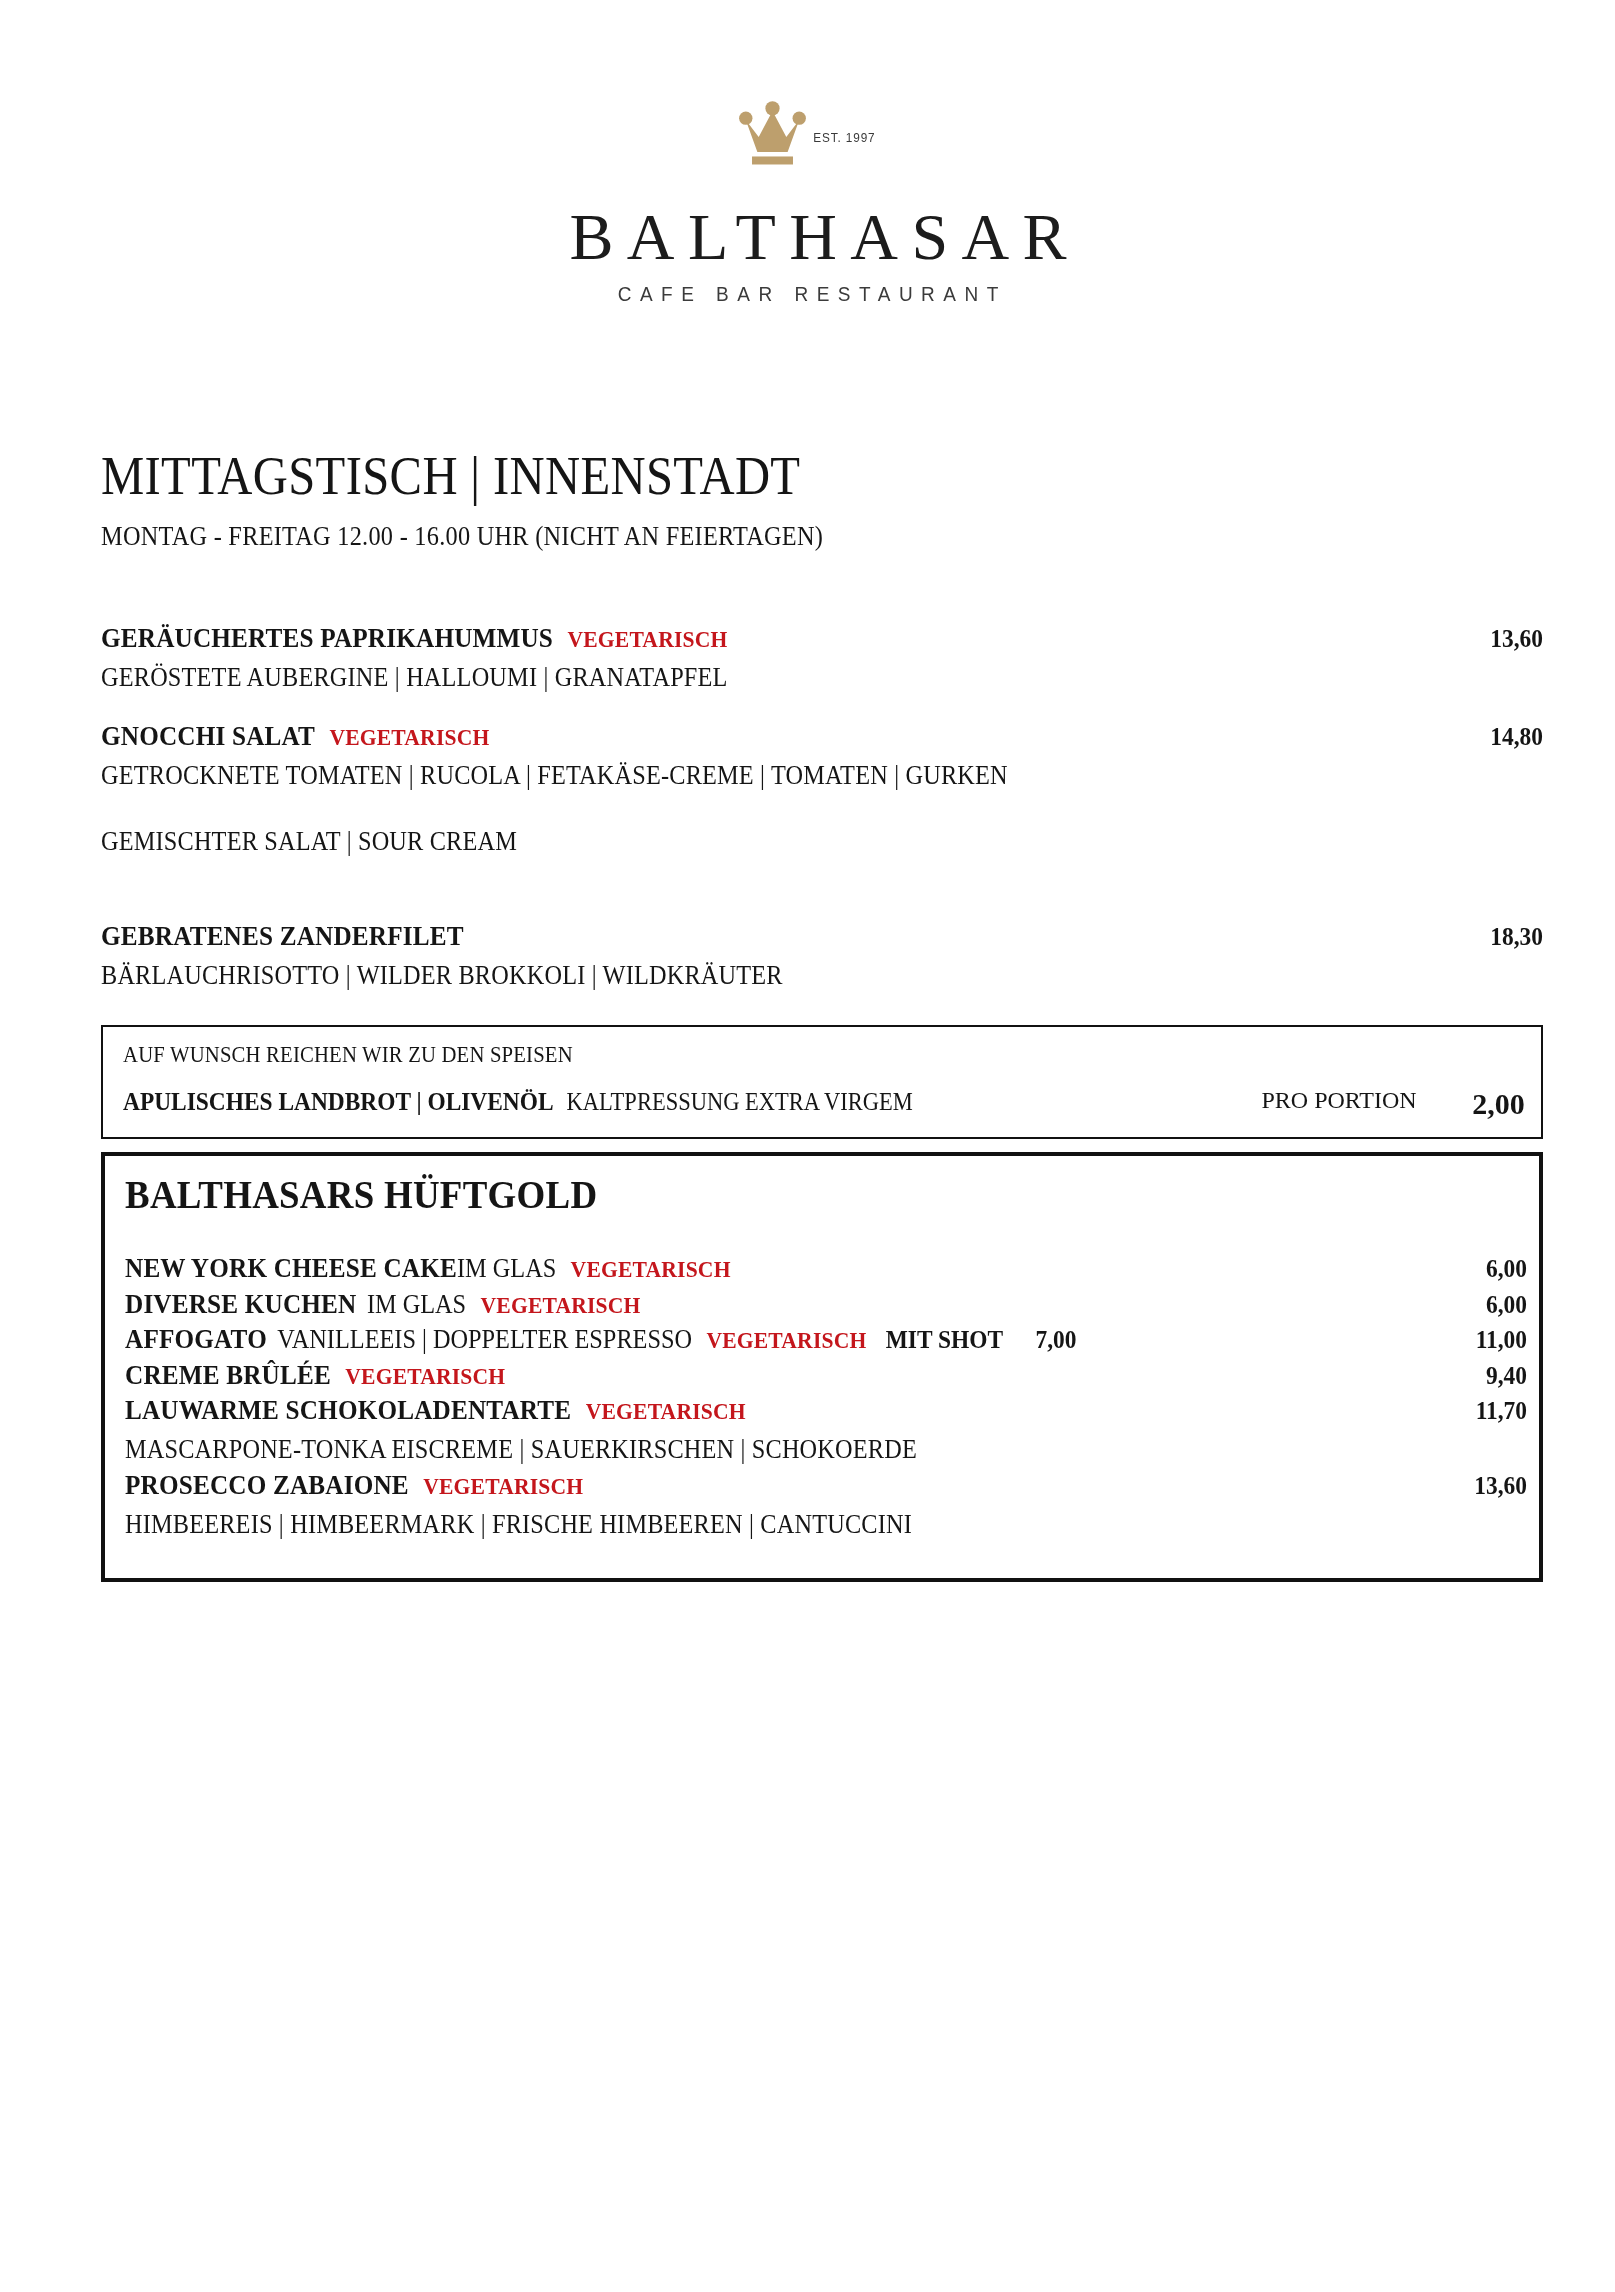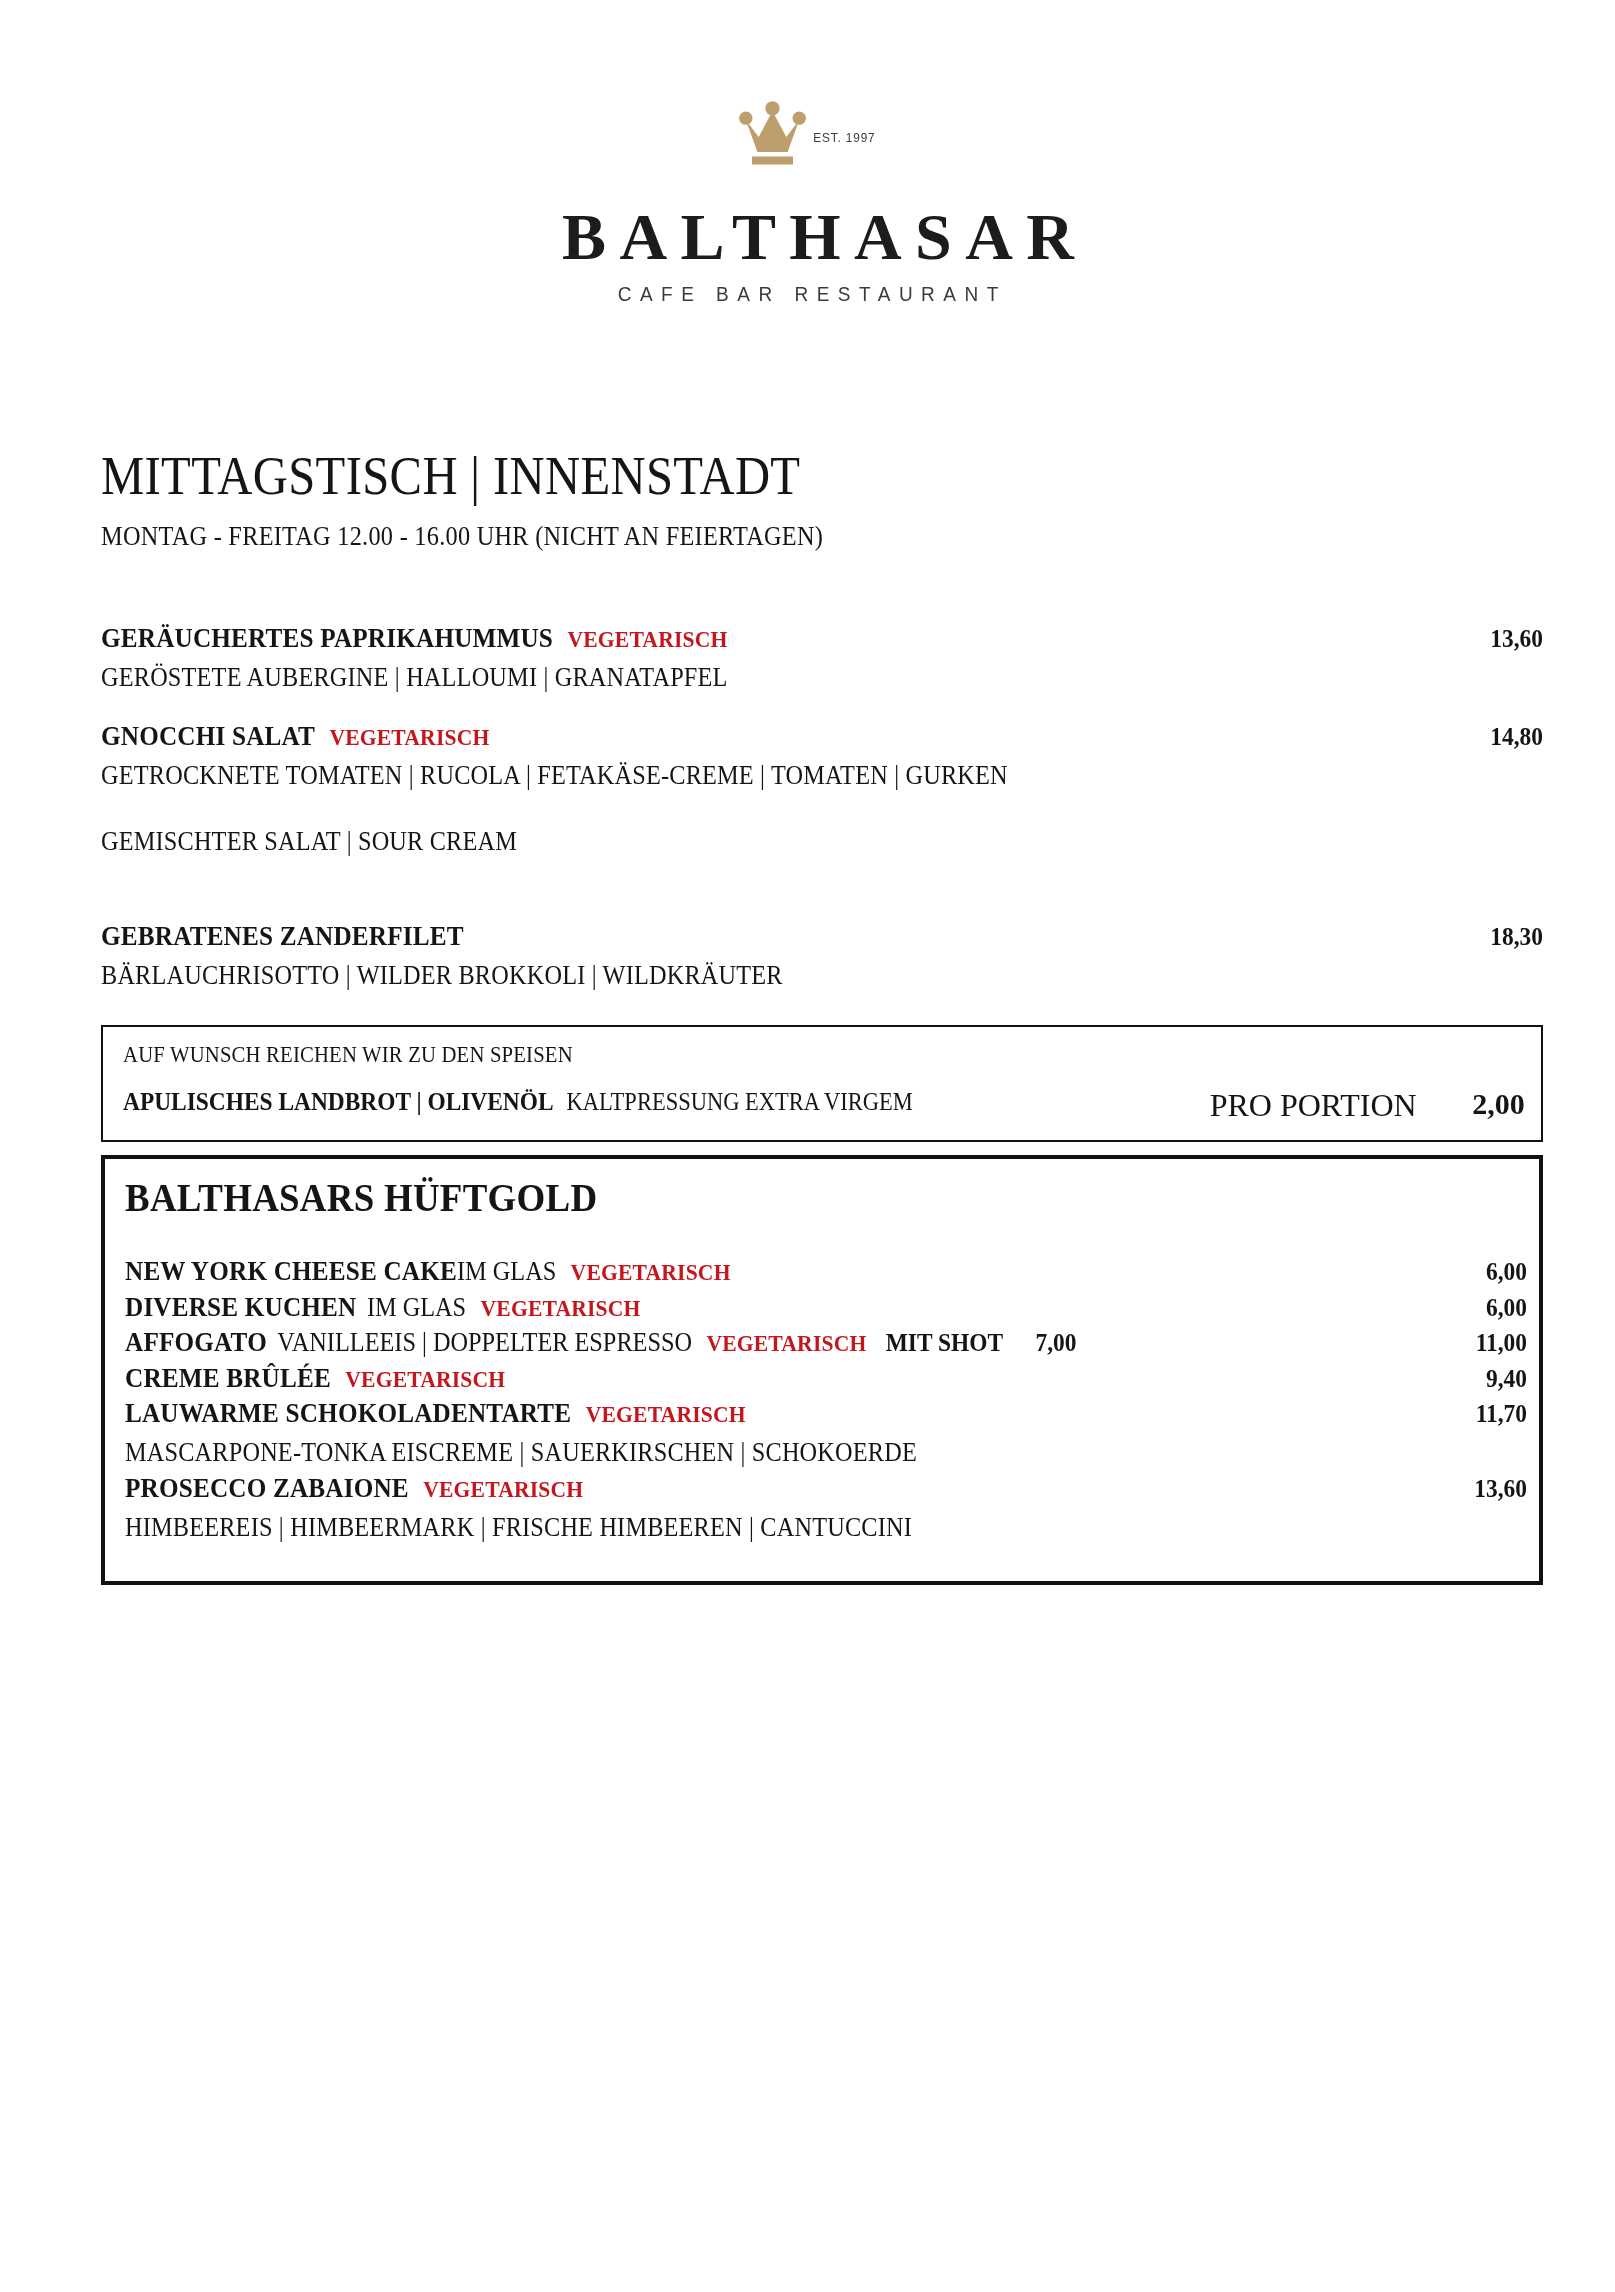--- a/index.html
+++ b/index.html
@@ -45,21 +45,21 @@
     transform: scaleX(0.88);
     font-weight: 400;
   }
   .wordmark {
     font-family: "Liberation Serif", serif;
     font-size: 66px;
     letter-spacing: 13.4px;
     text-indent: 13.4px;
     color: #1c1c1c;
     margin-top: 32px;
-    font-weight: 700;
+    font-weight: 400;
     line-height: 1;
     padding-left: 20px;
   }
   .subwordmark {
     font-family: "Liberation Sans", sans-serif;
     font-size: 19px;
     letter-spacing: 8.5px;
     text-indent: 8.5px;
     color: #3b3b3b;
     margin-top: 14.3px;
@@ -181,21 +181,21 @@
     width: 1402px;
   }
   .bread-main {
     flex: 1 1 auto;
     white-space: nowrap;
     transform: scaleX(0.90);
     transform-origin: left center;
   }
   .bread-bold { font-size: 26px; font-weight: 700; }
   .bread-reg  { font-size: 25px; font-weight: 400; margin-left: 14.3px; }
-  .bread-por  { font-size: 32px; font-weight: 400; margin-right: 38px; }
+  .bread-por  { font-size: 24px; font-weight: 400; margin-right: 38px; }
   .bread-price{ font-size: 30px; font-weight: 700; min-width: 70px; text-align: right; }
 
   .dessert-title {
     font-size: 41px;
     font-weight: 700;
     transform: scaleX(0.90);
     transform-origin: left center;
     white-space: nowrap;
     letter-spacing: 0.3px;
     margin-bottom: 34px;

